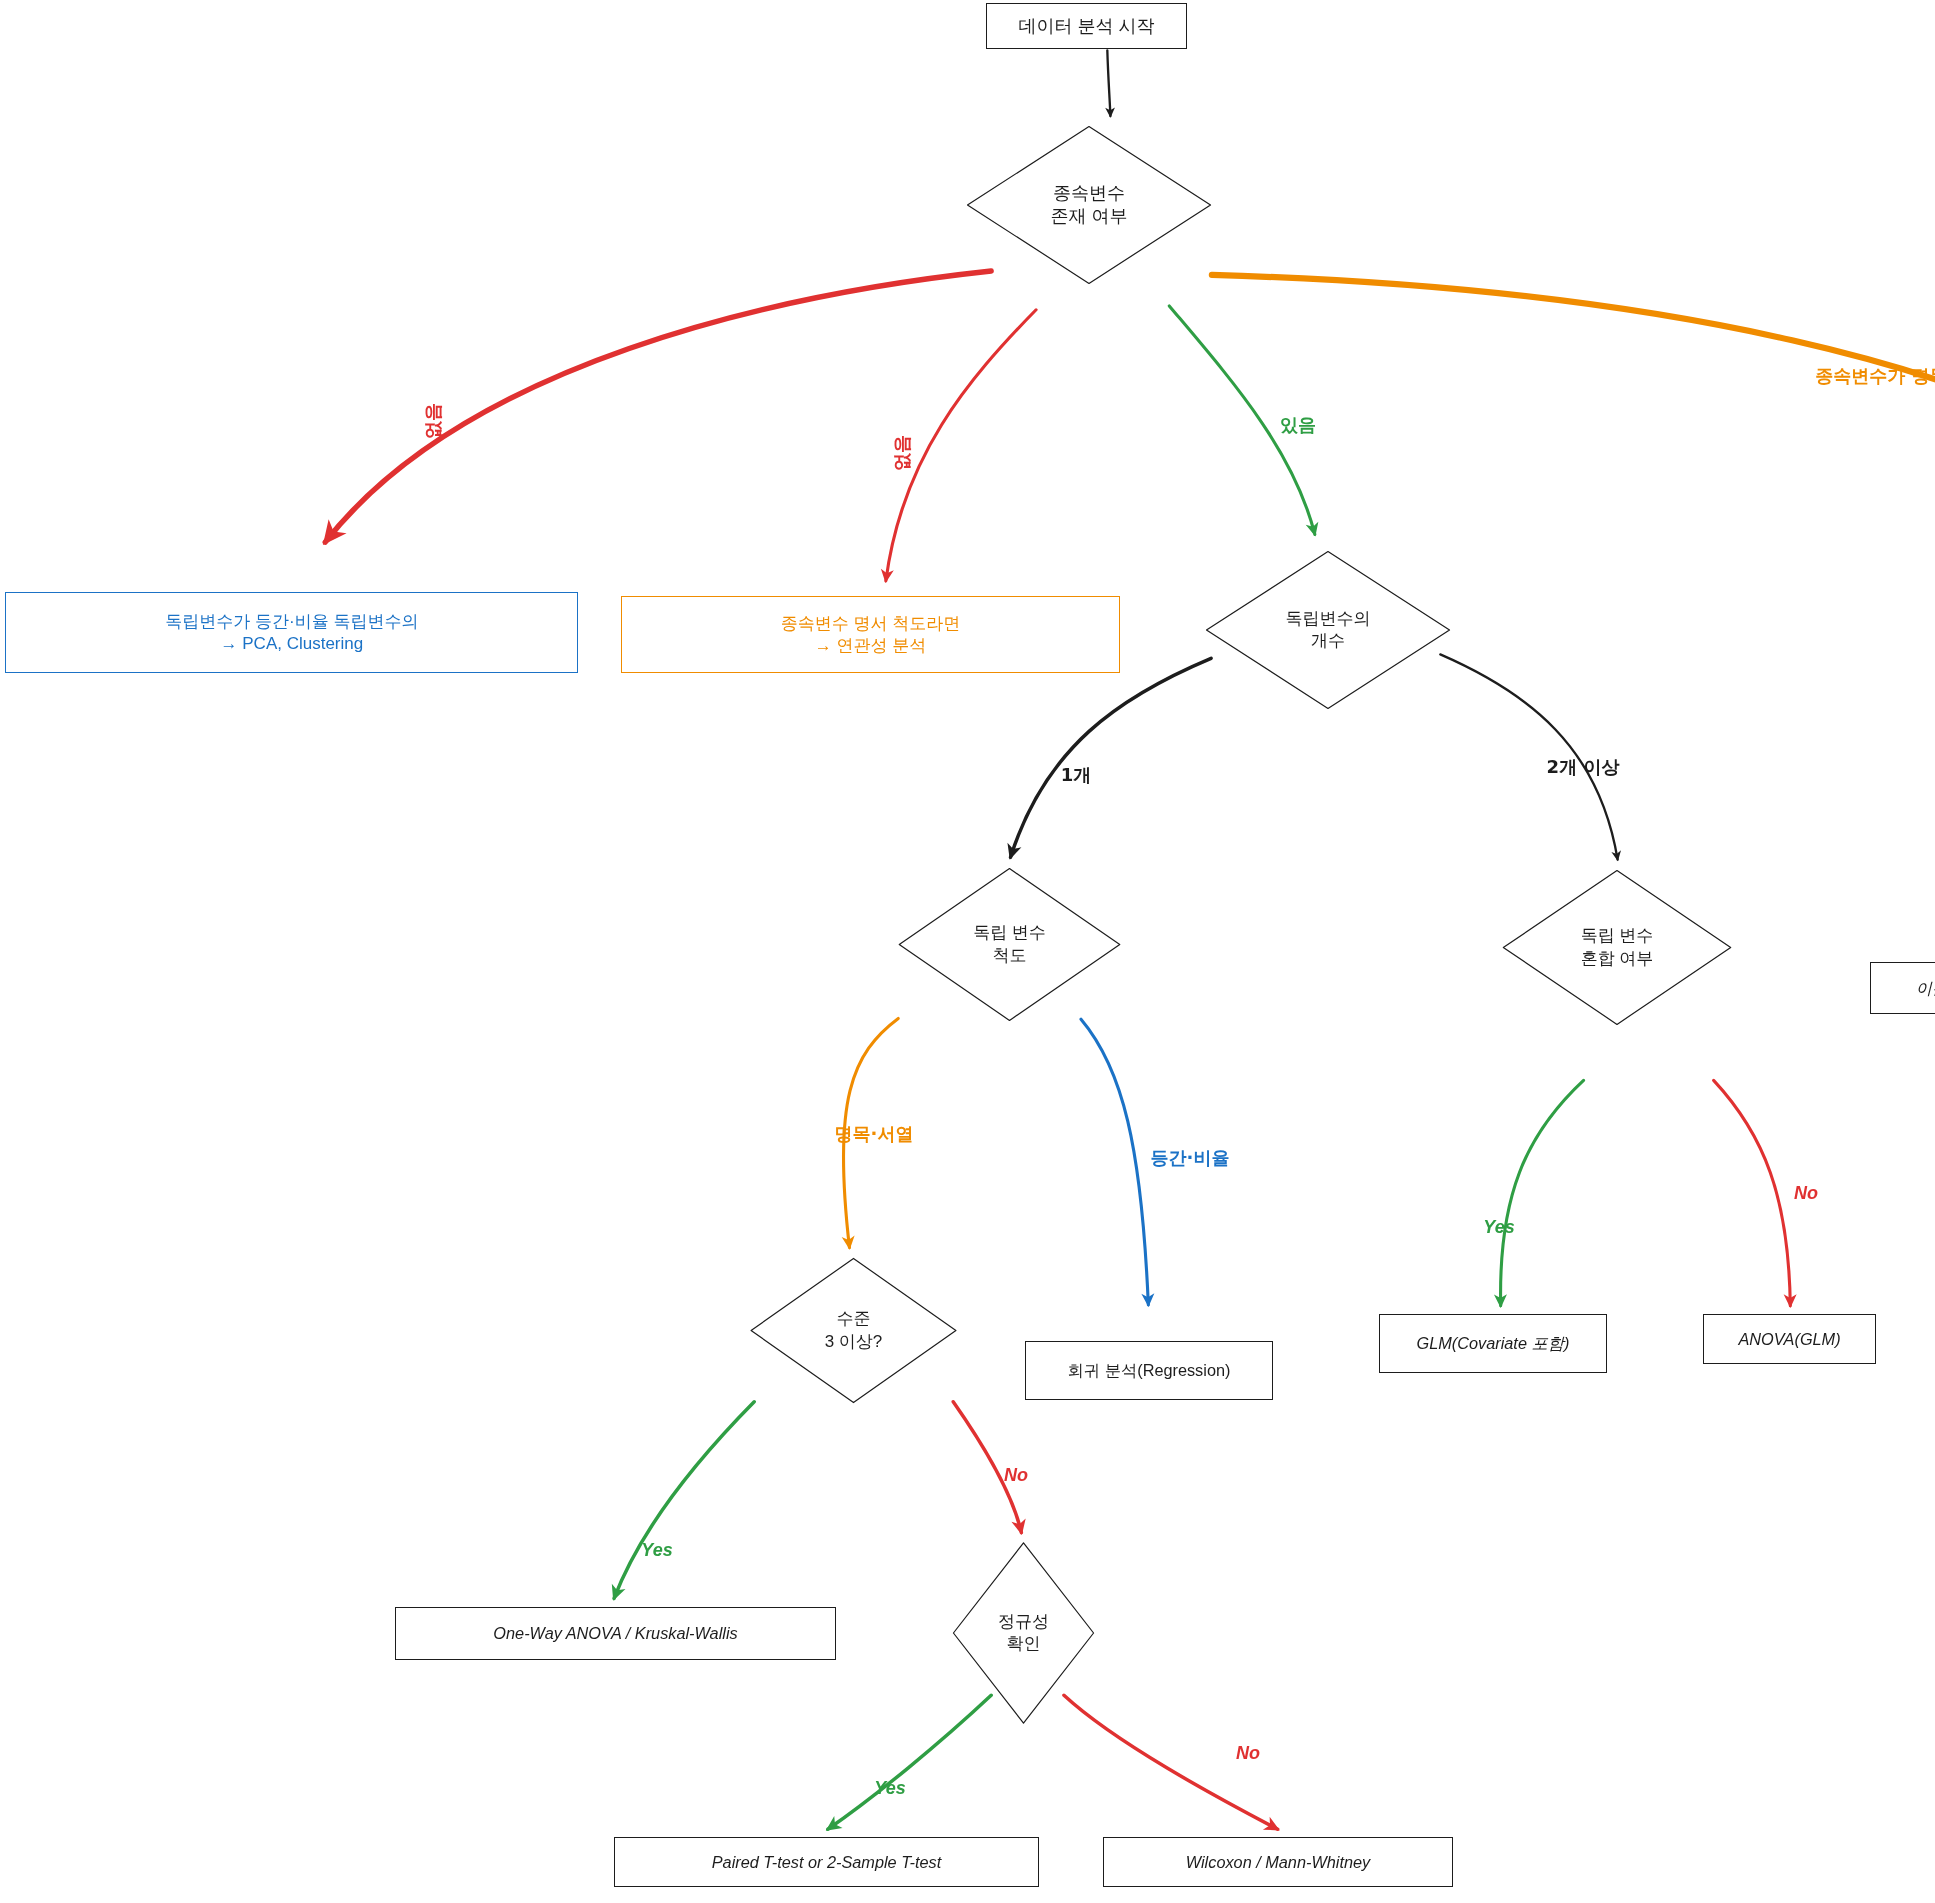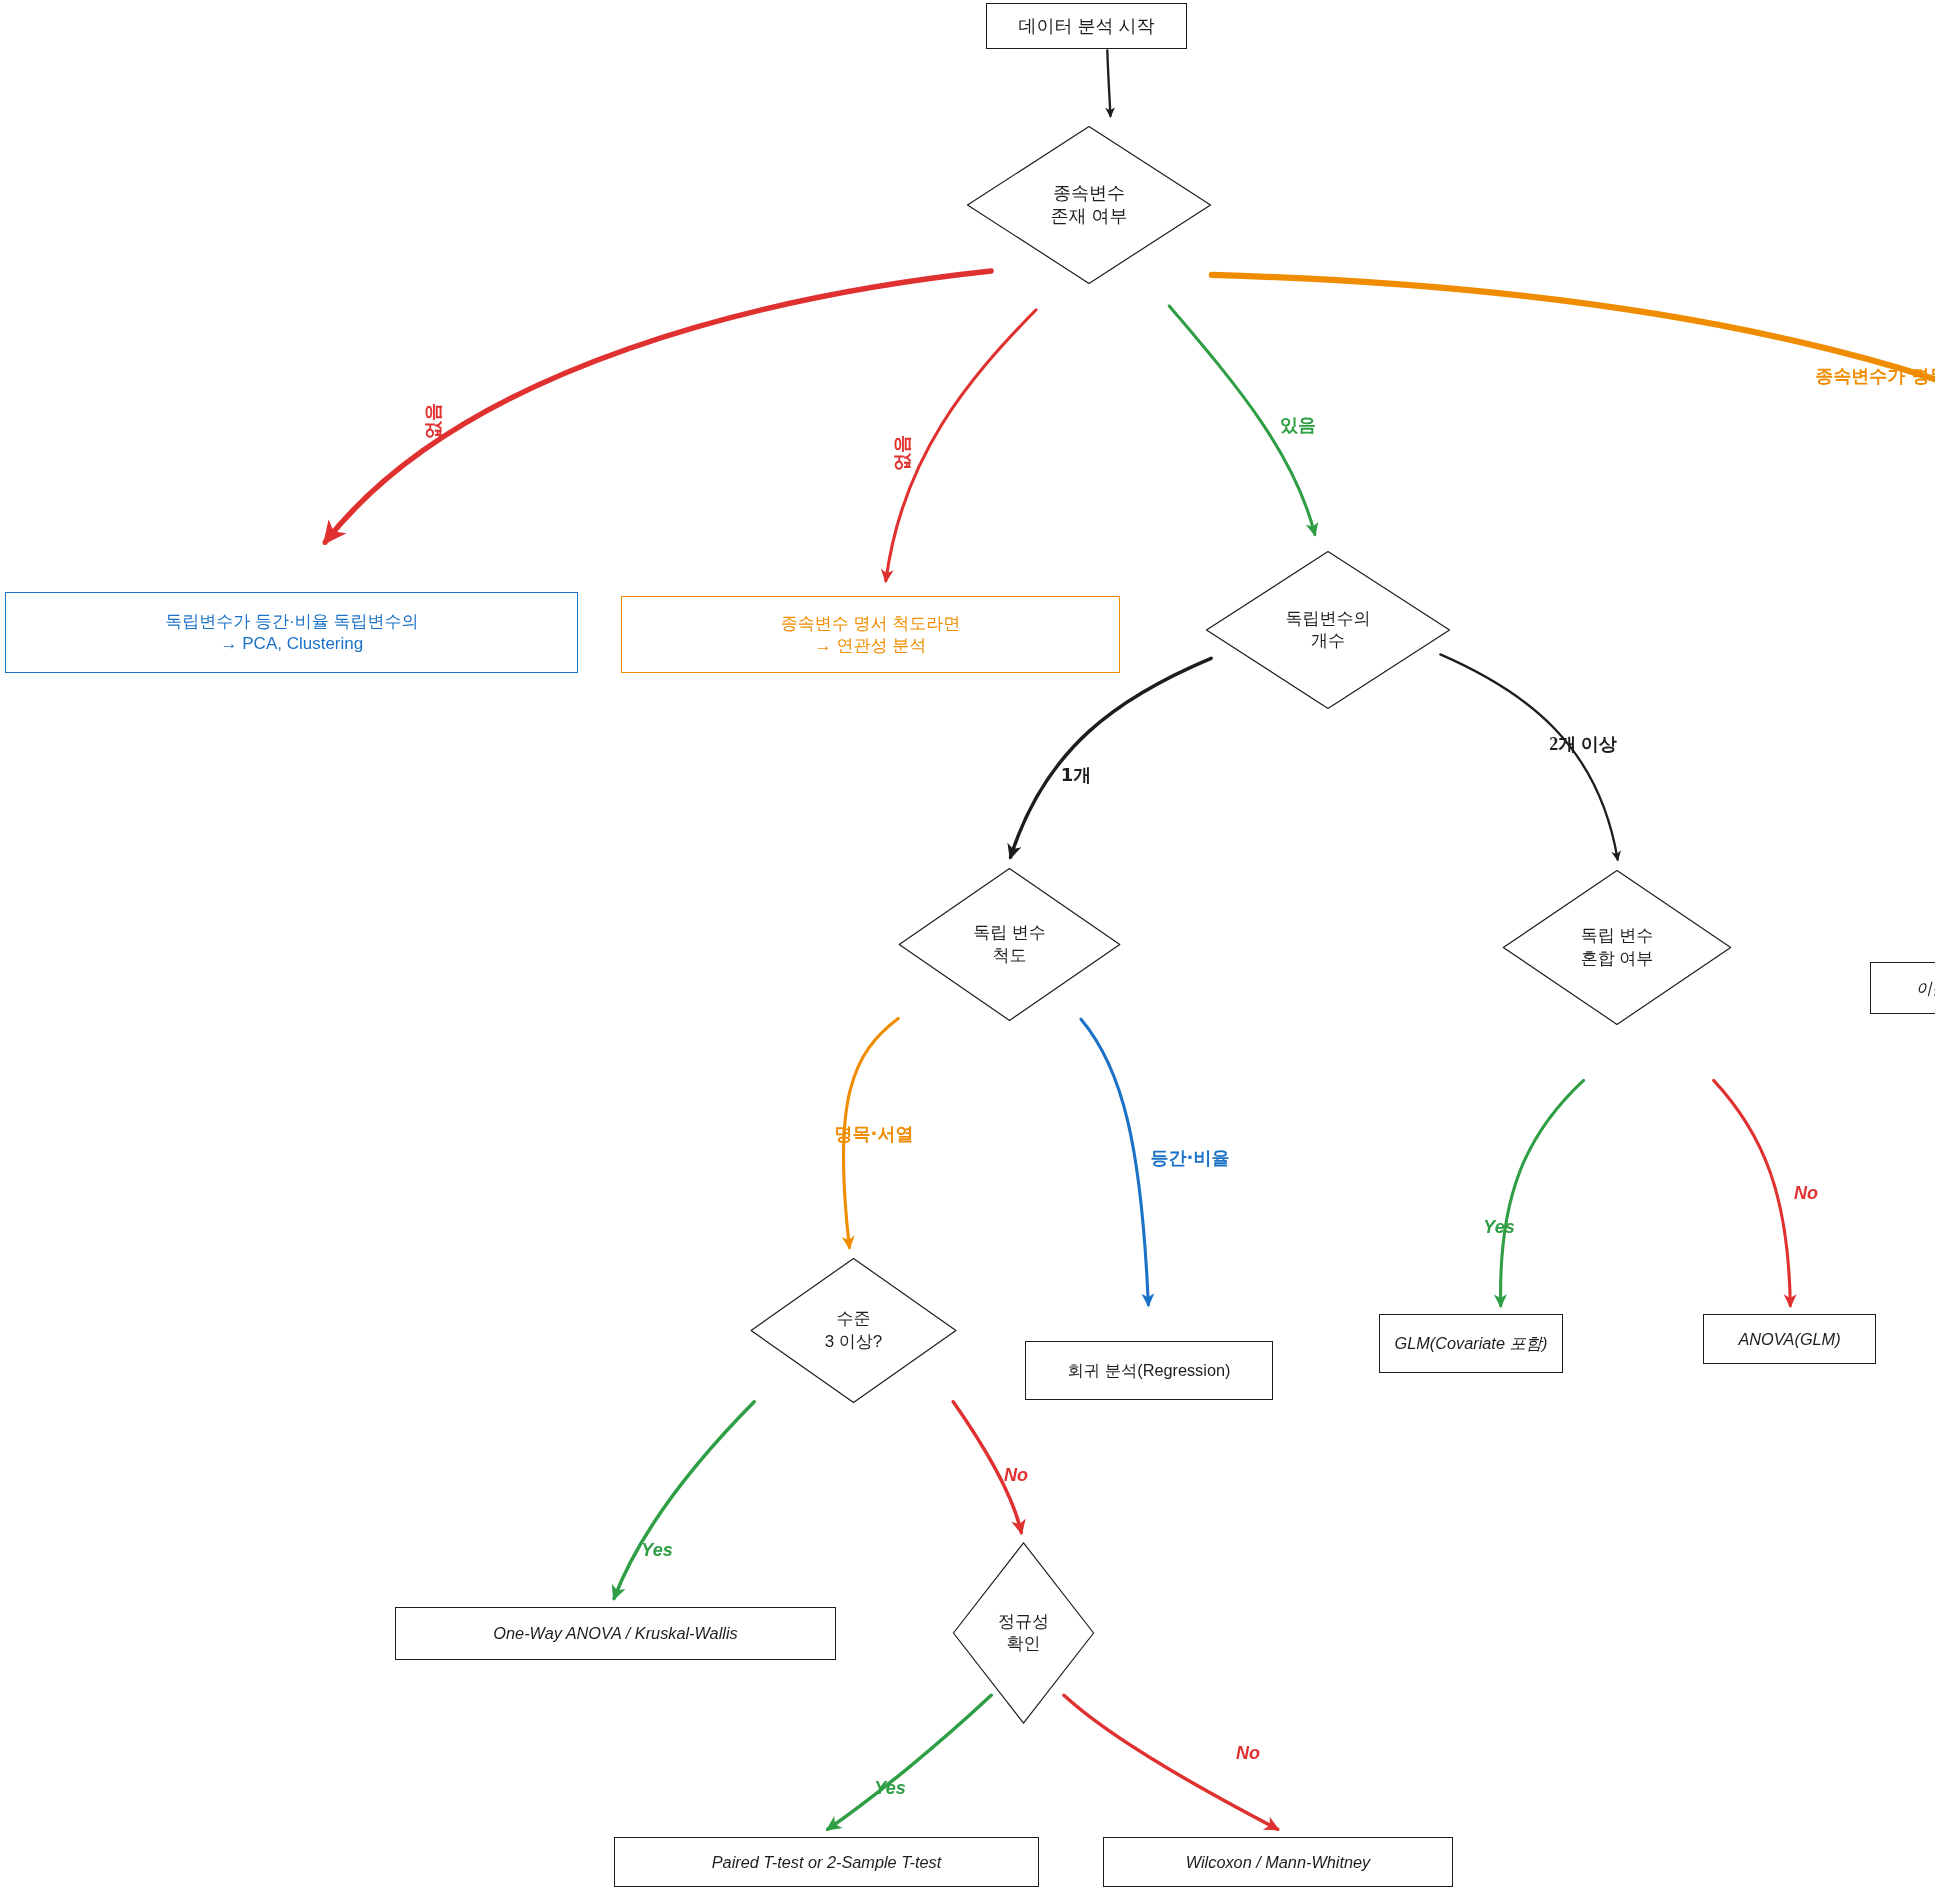--- a/index.html
+++ b/index.html
@@ -119,21 +119,21 @@
       <div class="node diamond" style="left: 749px; top: 1257px; width: 209px; height: 147px;">
         <svg class="shape" viewBox="0 0 100 100" preserveAspectRatio="none">
           <polygon points="50,1 99,50 50,99 1,50" fill="#ffffff" stroke="#1d1d1d" stroke-width="1.2" vector-effect="non-scaling-stroke" stroke-linejoin="round"></polygon>
         </svg>
         <span class="lbl" style="font-size: 17px;">수준
 3 이상?</span>
       </div>
       <div class="node box " style="left: 1025px; top: 1314px; width: 248px; height: 59px; margin-top: 27px;">
         <span class="lbl" style="font-size: 16.3px;">회귀 분석(Regression)</span>
       </div>
-      <div class="node box " style="left: 1379px; top: 1314px; width: 184px; height: 59px; align-items: center;">
+      <div class="node box " style="left: 1379px; top: 1314px; width: 228px; height: 59px; align-items: center;">
         <span class="lbl" style="font-size: 16.3px; font-style: italic;">GLM(Covariate 포함)</span>
       </div>
       <div class="node box " style="left: 1703px; top: 1314px; width: 173px; height: 50px;">
         <span class="lbl" style="font-size: 16.3px; font-style: italic;">ANOVA(GLM)</span>
       </div>
       <div class="node box " style="left: 395px; top: 1607px; width: 441px; height: 53px;">
         <span class="lbl" style="font-size: 16.3px; font-style: italic;">One-Way ANOVA / Kruskal-Wallis</span>
       </div>
       <div class="node diamond" style="left: 952px; top: 1541px; width: 143px; height: 184px;">
         <svg class="shape" viewBox="0 0 100 100" preserveAspectRatio="none">
@@ -148,21 +148,21 @@
       <div class="node box " style="left: 1103px; top: 1837px; width: 350px; height: 50px;">
         <span class="lbl" style="font-size: 16.3px; font-style: italic;">Wilcoxon / Mann-Whitney</span>
       </div>
     </div>
   <div id="label-layer">
       <div class="elabel k c-red" style="left: 433px; top: 421px; font-size: 18px; transform: translate(-50%, -50%) rotate(-90deg);">없음</div>
       <div class="elabel k c-red" style="left: 902px; top: 453px; font-size: 18px; transform: translate(-50%, -50%) rotate(-90deg);">없음</div>
       <div class="elabel k c-green" style="left: 1298px; top: 390px; font-size: 18px;">있음</div>
       <div class="elabel k c-orange" style="left: 1924px; top: 376px; font-size: 18px;">종속변수가 명목·서열 척도</div>
       <div class="elabel k c-black" style="left: 1076px; top: 775px; font-size: 18px;">1개</div>
-      <div class="elabel k c-black" style="left: 1583px; top: 744px; font-size: 18px; font-family: Liberation Serif, serif;">2개 이상</div>
+      <div class="elabel k c-black" style="left: 1583px; top: 767px; font-size: 18px;">2개 이상</div>
       <div class="elabel k c-orange" style="left: 874px; top: 1134px; font-size: 18px;">명목·서열</div>
       <div class="elabel k c-blue" style="left: 1176px; top: 1158px; font-size: 18px;">등간·비율</div>
       <div class="elabel lat c-green" style="left: 1499px; top: 1192px; font-size: 18px;">Yes</div>
       <div class="elabel lat c-red" style="left: 1806px; top: 1193px; font-size: 18px;">No</div>
       <div class="elabel lat c-green" style="left: 657px; top: 1515px; font-size: 18px;">Yes</div>
       <div class="elabel lat c-red" style="left: 1016px; top: 1475px; font-size: 18px;">No</div>
       <div class="elabel lat c-green" style="left: 890px; top: 1753px; font-size: 18px;">Yes</div>
       <div class="elabel lat c-red" style="left: 1248px; top: 1753px; font-size: 18px;">No</div>
     </div>
 </div>

